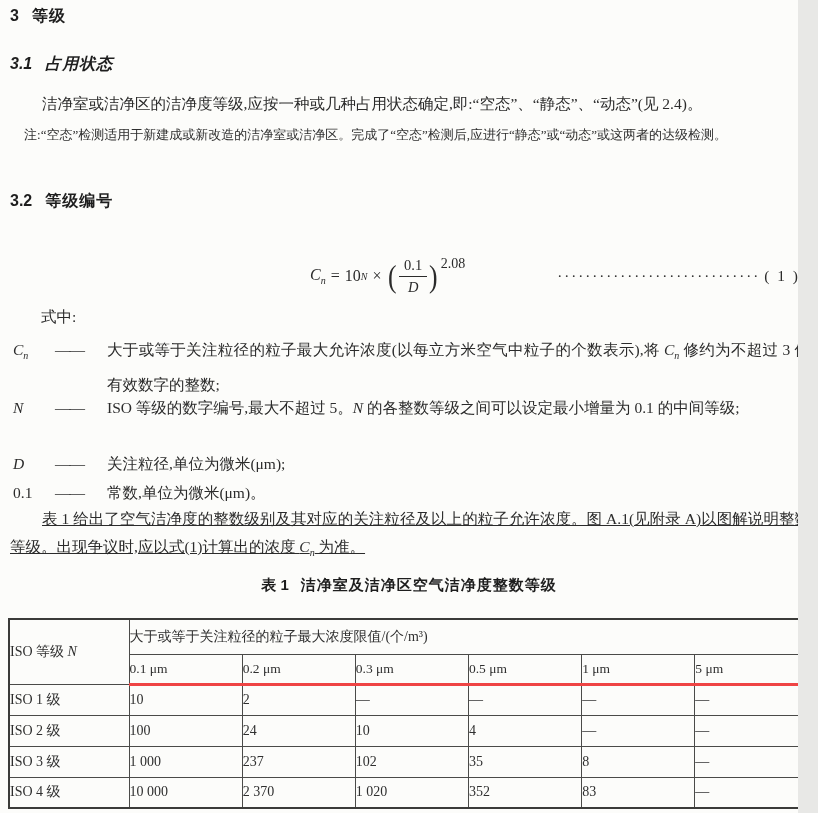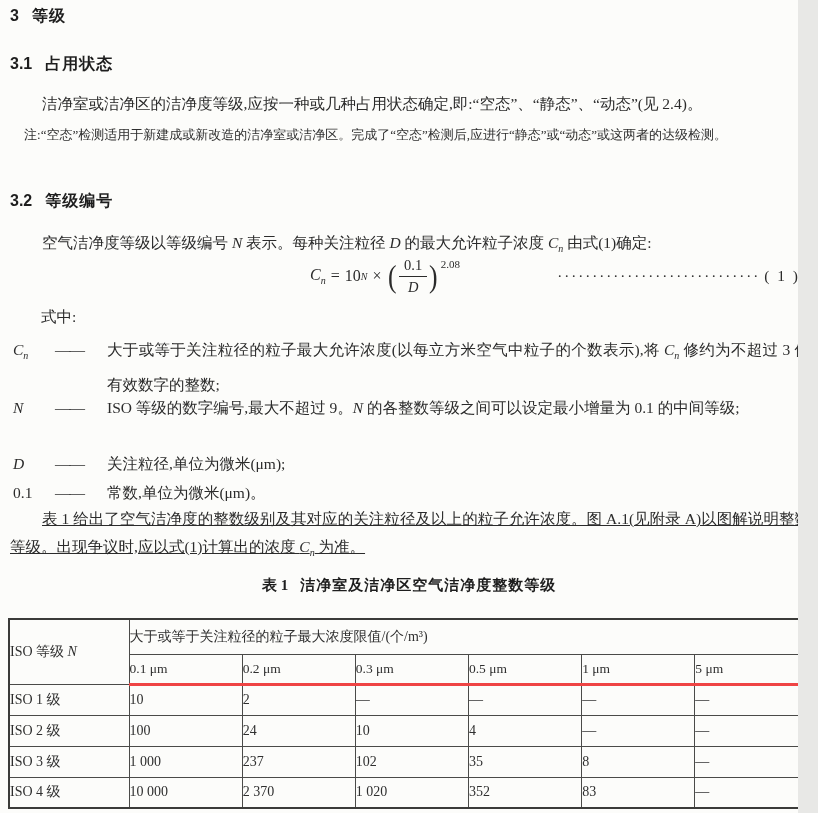--- a/index.html
+++ b/index.html
@@ -15,21 +15,21 @@
   }
   
   .heading {
     position:absolute; left:10px;
     font-family:"Liberation Sans","DejaVu Sans",sans-serif;
     font-weight:700; font-size:16px; color:#1e1e1e;
     letter-spacing:1px; white-space:nowrap;
   }
   .heading .sec-num { margin-right:13px; letter-spacing:0; }
   #chapter-heading { top:6px; }
-  #sec31-heading   { top:54px; }
+  #sec31-heading   { top:54px;font-style:italic; }
   #sec32-heading   { top:191px; }
 
   
   .para {
     position:absolute; left:10px; width:800px;
     line-height:28px; text-align:justify;
     color:#2b2b2b;
   }
   .indent { text-indent:32px; }
   #para-occupancy   { top:90px; }
@@ -55,21 +55,21 @@
     display:inline-flex; align-items:center;
     font-size:16px; white-space:nowrap;
   }
   .eq-body .op { margin:0 5px; }
   .eq-body sub { font-size:10px; font-style:italic; }
   .eq-body sup { font-size:10px; font-style:italic; }
   .paren { font-size:32px; font-weight:300; line-height:1; margin:0 1px; transform:scaleX(.8); }
   .frac { display:inline-flex; flex-direction:column; text-align:center; font-size:14.5px; line-height:1.25; vertical-align:middle; }
   .frac .fnum { border-bottom:1px solid #2b2b2b; padding:0 5px 1px; }
   .frac .fden { padding-top:1px; }
-  .expo { position:relative; top:-12px; font-size:11px; margin-left:1px; }
+  .expo { position:relative; top:-12px; font-size:14px; margin-left:1px; }
   .leader {
     flex:1; margin-left:70px; overflow:hidden; white-space:nowrap;
     letter-spacing:2px; font-size:15px; color:#2b2b2b; text-align:right;
   }
   .eqno { margin-left:4px; white-space:nowrap; letter-spacing:2px; }
 
   
   #where-label { position:absolute; left:41px; top:307px; }
   .def {
     position:absolute; left:13px; width:797px;
@@ -78,21 +78,21 @@
   }
   .def .dash { letter-spacing:-1px; white-space:nowrap; }
   #def-cn  { top:336px; }
   #def-n   { top:394px; }
   #def-d   { top:450px; }
   #def-01  { top:479px; }
 
   
   .table-caption {
     position:absolute; left:0; top:576px; width:818px; text-align:center;
-    font-family:Liberation Serif, serif;
+    font-family:Liberation Sans, sans-serif;
     font-weight:700; font-size:15px; color:#1e1e1e; letter-spacing:1px;
   }
   .table-caption .cap-num { margin-right:12px; letter-spacing:0; }
   table.iso {
     position:absolute; left:8px; top:618px; width:801px;
     border-collapse:collapse; table-layout:fixed;
     font-size:14px; color:#2f2f2f;
   }
   table.iso col.c0 { width:120px; }
   table.iso th, table.iso td {
@@ -120,21 +120,20 @@
   </div>
 
   <p class="para indent" id="para-occupancy">洁净室或洁净区的洁净度等级,应按一种或几种占用状态确定,即:“空态”、“静态”、“动态”(见 2.4)。</p>
 
   <p class="note"><span>注:</span><span>“空态”检测适用于新建成或新改造的洁净室或洁净区。完成了“空态”检测后,应进行“静态”或“动态”或这两者的达级检测。</span></p>
 
   <div class="heading" id="sec32-heading">
     <span class="sec-num">3.2</span><span>等级编号</span>
   </div>
 
-  <p class="para indent" id="para-classnumber"><span>空气洁净度等级以等级编号 </span><span class="var">N</span><span> 表示。每种关注粒径 </span><span class="var">D</span><span> 的最大允许粒子浓度 </span><span class="var"><span>C</span><sub>n</sub></span><span> 由式(1)确定:</span></p>
 
   <div class="eq-row">
     <span class="eq-body">
       <span class="var"><span>C</span><sub>n</sub></span>
       <span class="op">=</span>
       <span>10</span>
         <sup>N</sup>
       <span class="op">×</span>
       <span class="paren">(</span>
       <span class="frac">
@@ -152,21 +151,21 @@
 
   <div class="def" id="def-cn">
     <span class="var"><span>C</span><sub>n</sub></span>
     <span class="dash">——</span>
     <span><span>大于或等于关注粒径的粒子最大允许浓度(以每立方米空气中粒子的个数表示),将 </span><span class="var"><span>C</span><sub>n</sub></span><span> 修约为不超过 3 位有效数字的整数;</span></span>
   </div>
 
   <div class="def" id="def-n">
     <span class="var">N</span>
     <span class="dash">——</span>
-    <span><span>ISO 等级的数字编号,最大不超过 9。</span><span class="var">N</span><span> 的各整数等级之间可以设定最小增量为 0.1 的中间等级;</span></span>
+    <span><span>ISO 等级的数字编号,最大不超过 5。</span><span class="var">N</span><span> 的各整数等级之间可以设定最小增量为 0.1 的中间等级;</span></span>
   </div>
 
   <div class="def" id="def-d">
     <span class="var">D</span>
     <span class="dash">——</span>
     <span>关注粒径,单位为微米(μm);</span>
   </div>
 
   <div class="def" id="def-01">
     <span style="font-style:normal;">0.1</span>

